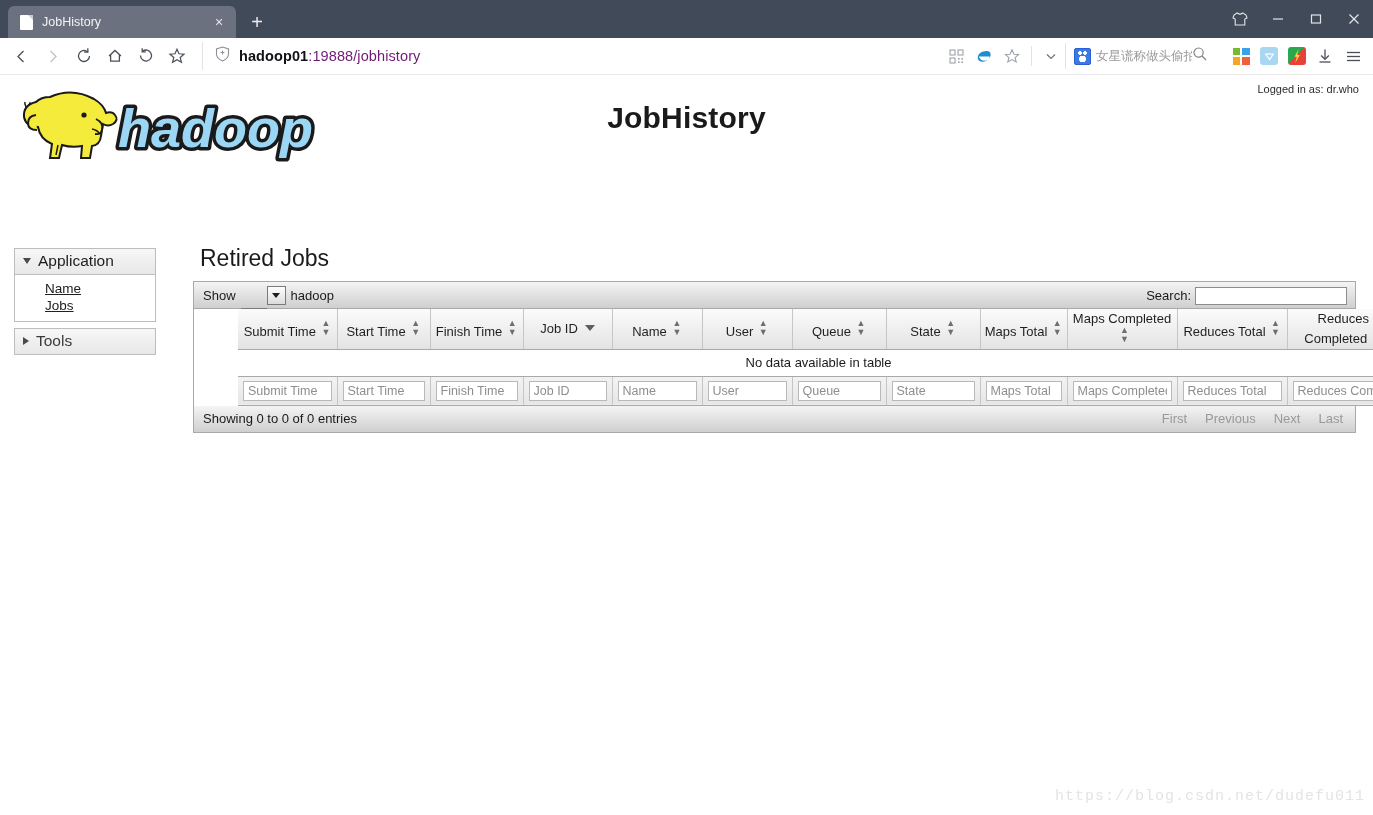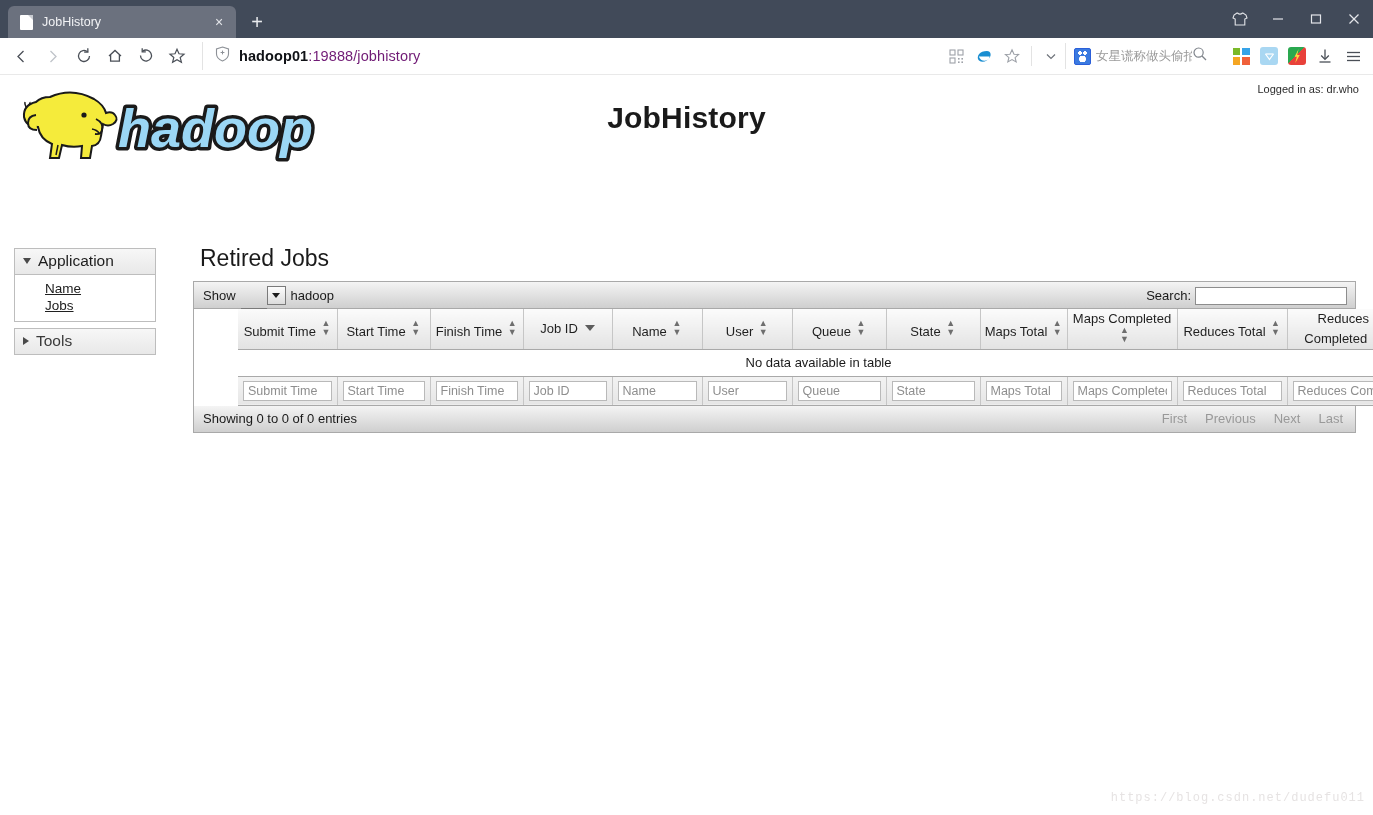--- a/index.html
+++ b/index.html
@@ -341,21 +341,21 @@
   .pg-btn {
     font-size: 13px;
     color: #999999;
     padding: 2px 8px;
     border: 1px solid transparent;
   }
 
   .watermark {
     position: absolute; right: 8px; bottom: 10px;
     font-family: "Liberation Mono", monospace;
-    font-size: 12px;
+    font-size: 15px;
     color: #e6e3e3;
     letter-spacing: 1px;
     white-space: nowrap;
   }
 </style>
 </head>
 <body>
 
 <div class="titlebar">
   <div class="tab">

